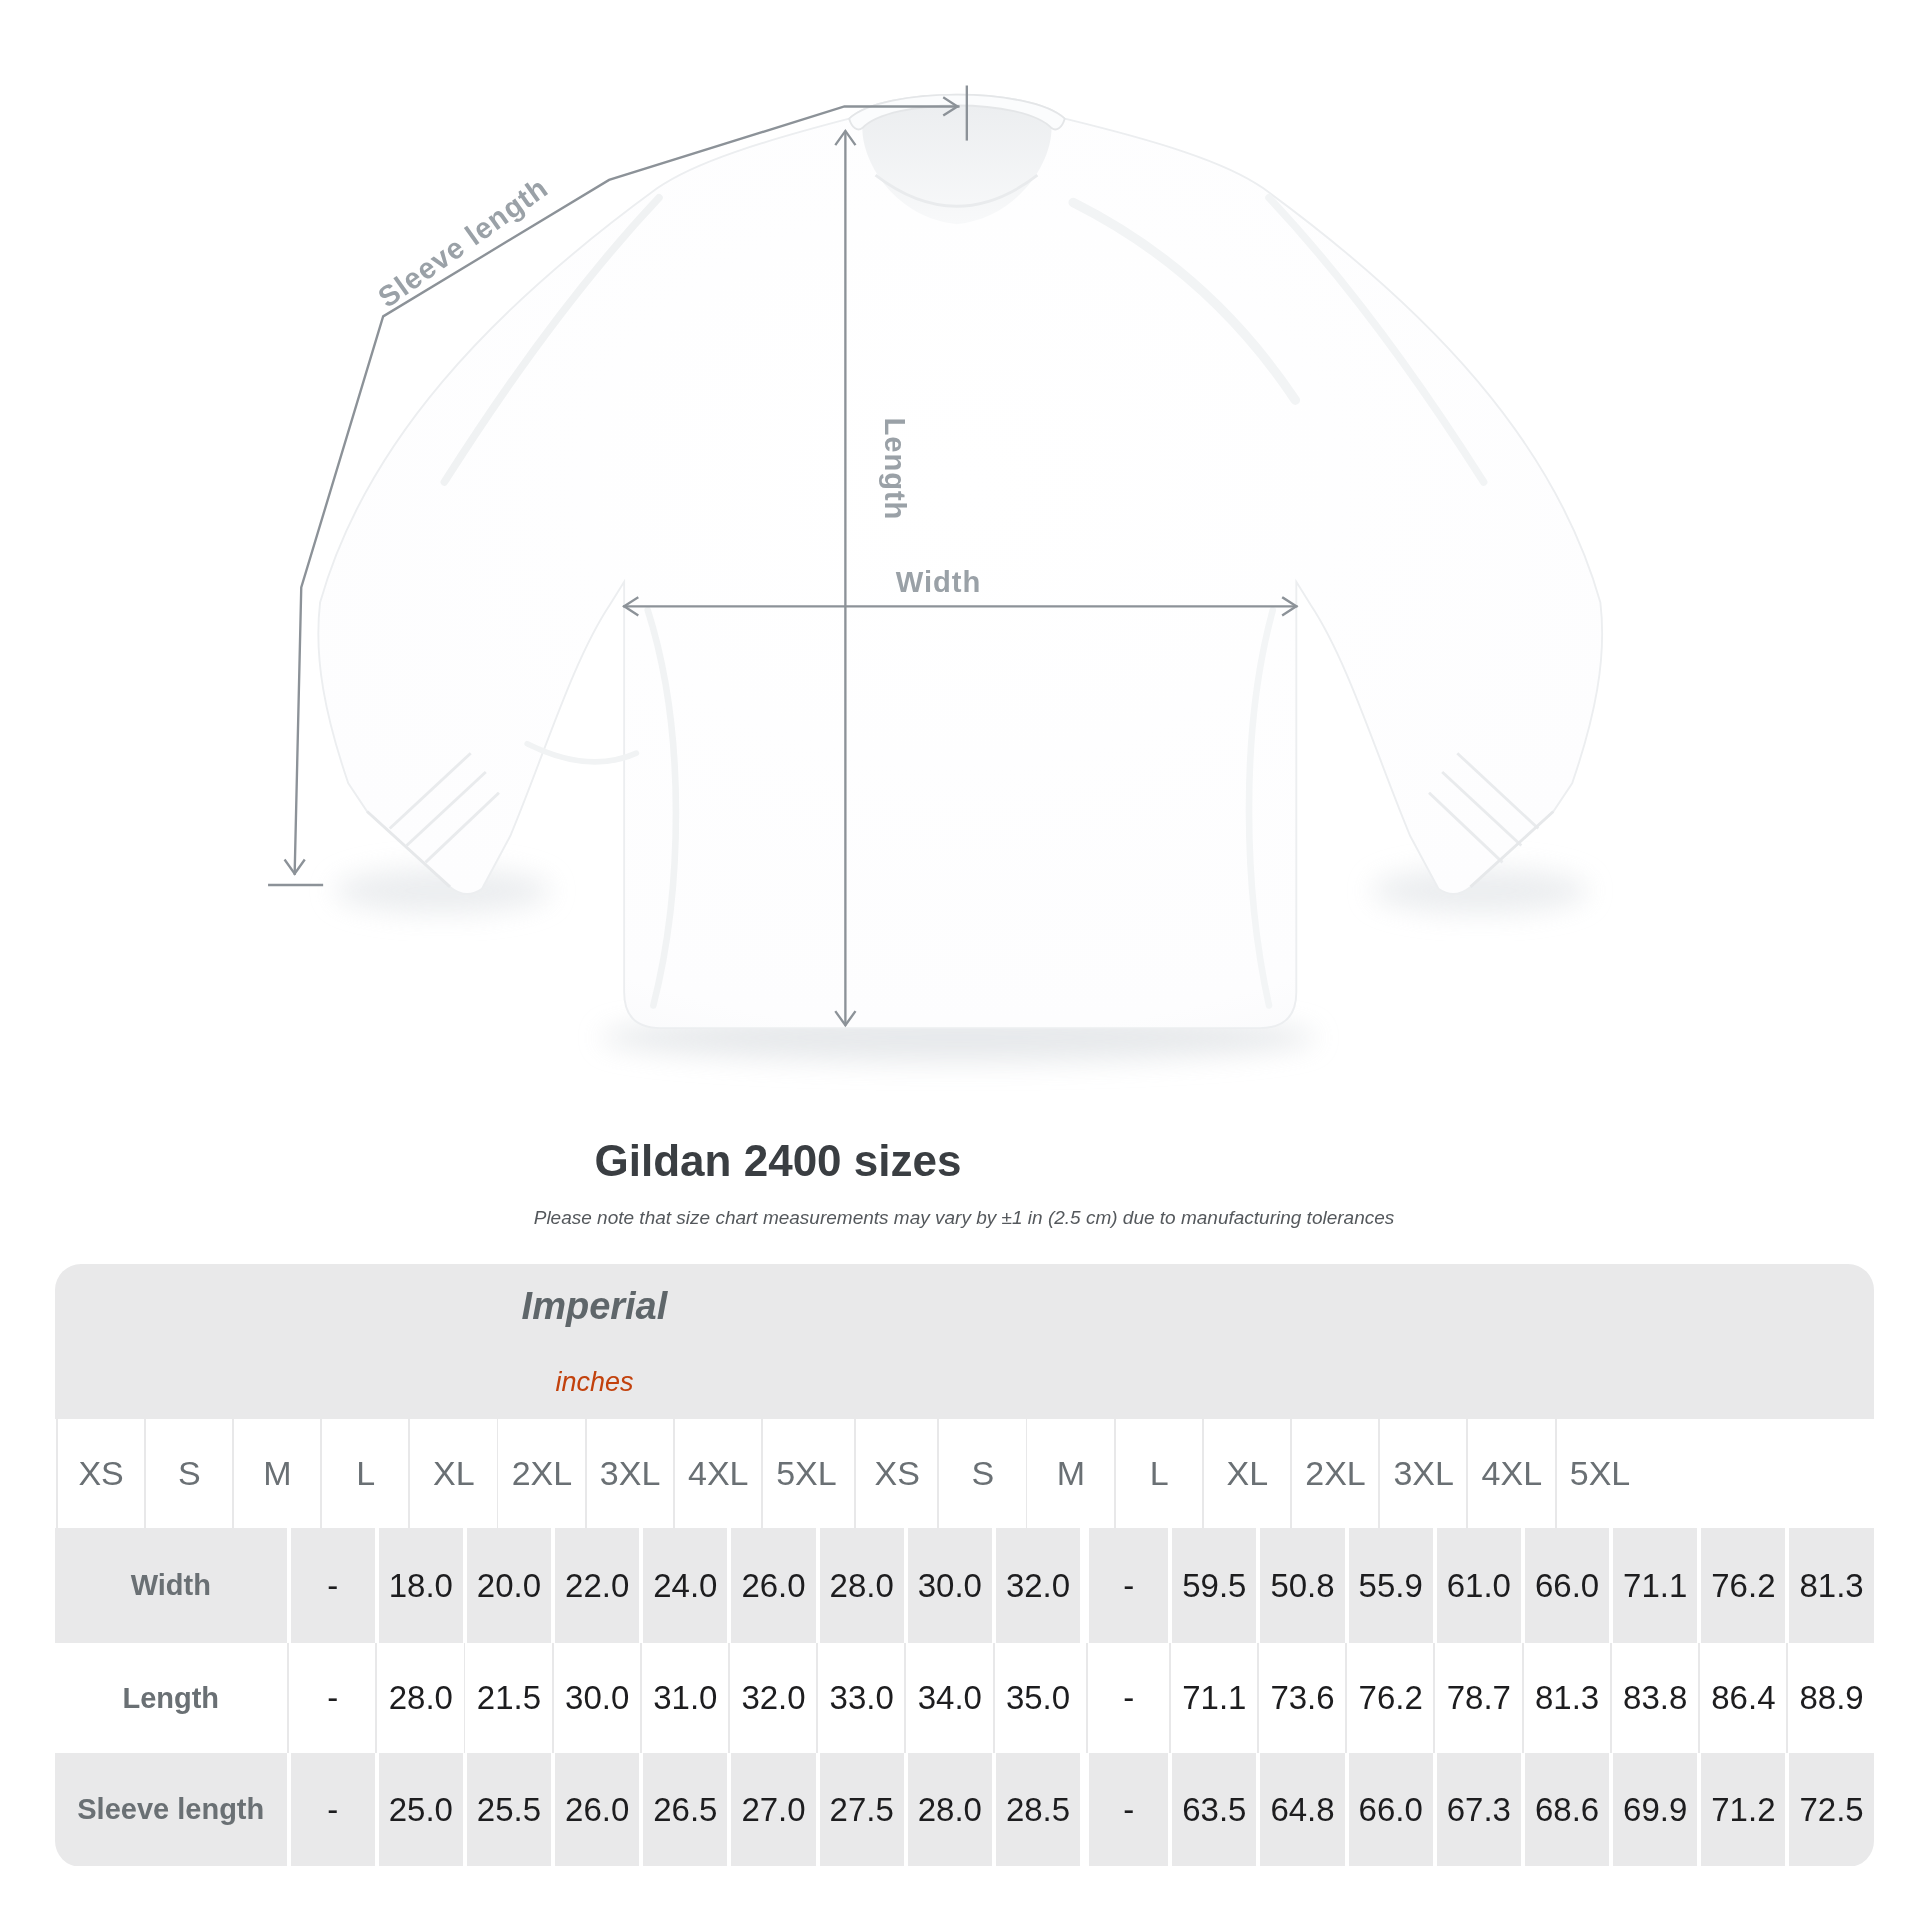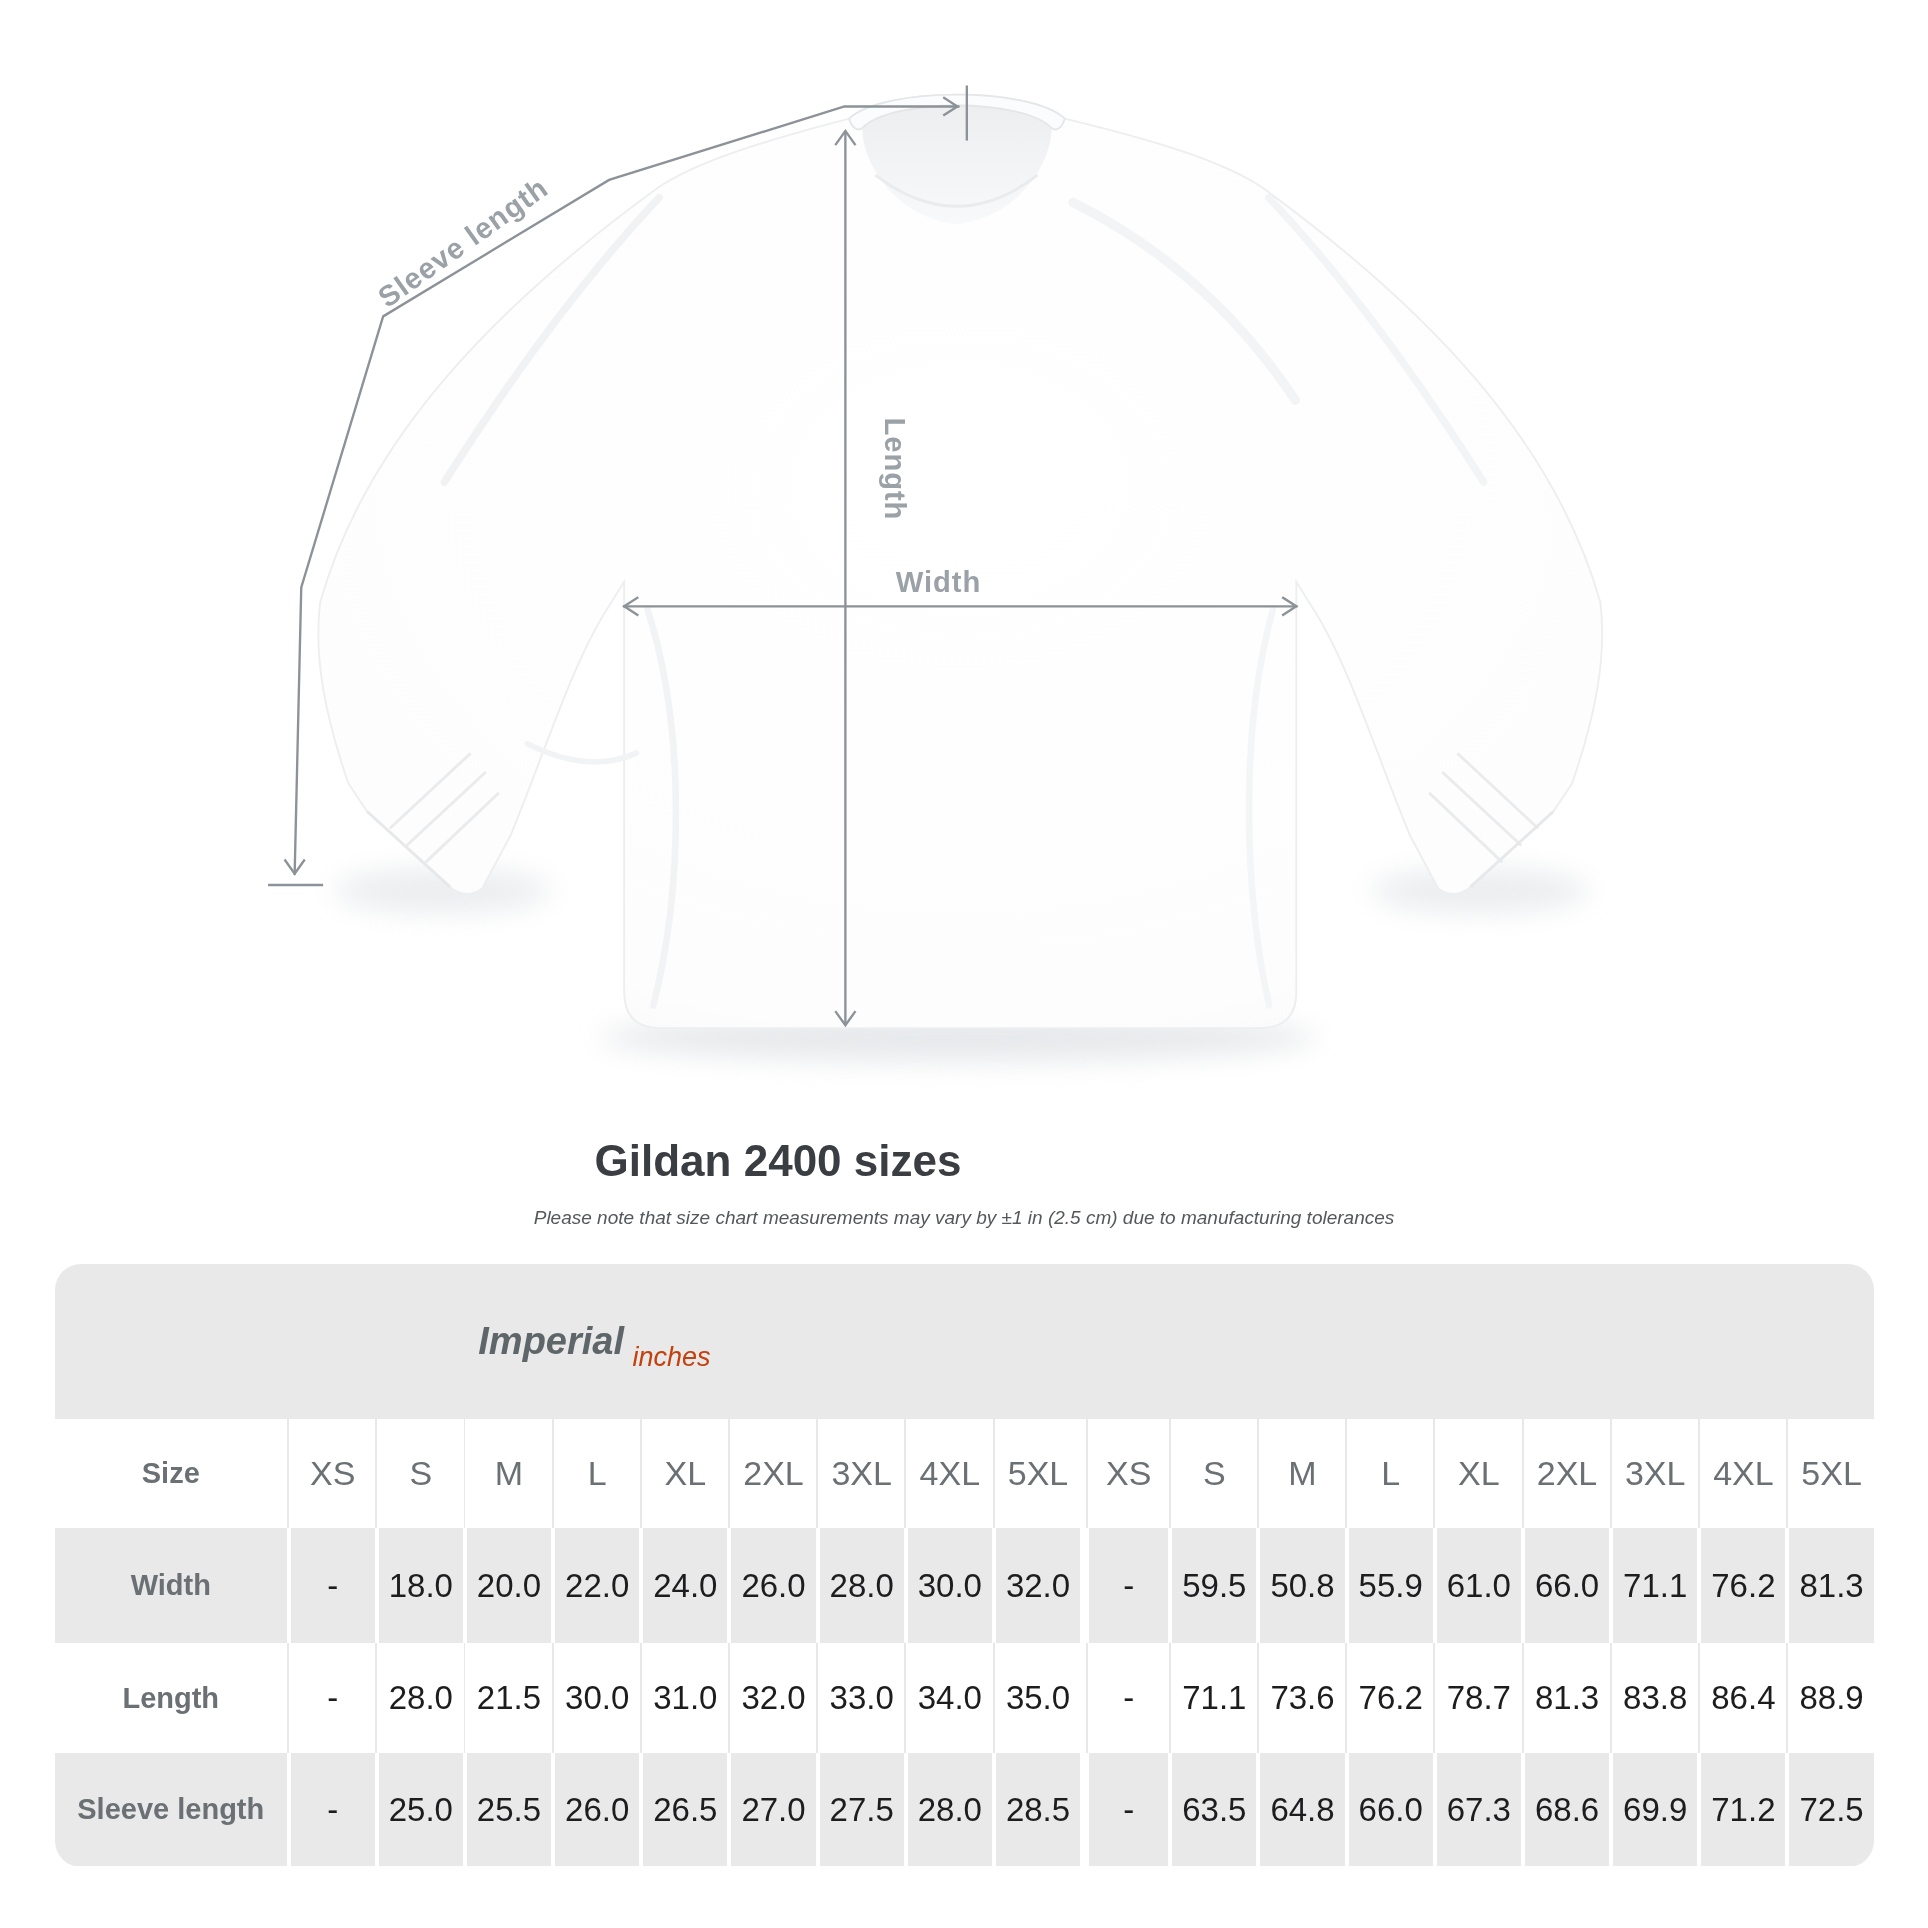--- a/index.html
+++ b/index.html
@@ -13,21 +13,21 @@
   
   .title{position:absolute;left:0;top:1136px;width:1556px;text-align:center;
          font-size:44px;font-weight:bold;color:#3a3e42;}
   .subtitle{position:absolute;left:0;top:1207px;width:1928px;text-align:center;
          font-size:19px;font-style:italic;color:#54585c;}
 
   
   .table-wrap{position:absolute;left:55px;top:1264px;width:1819px;height:603px;
          border-radius:26px;overflow:hidden;background:#ffffff;}
   .unit-band{display:flex;background:#e9e9ea;height:155px;}
-  .unit-cell{display:flex;flex-direction:row;align-items:center;justify-content:center;gap:8.5px;}
+  .unit-cell{display:flex;flex-direction:column;align-items:center;justify-content:center;gap:8.5px;}
   .unit-cell.imperial{width:56.4%;padding-left:53px;box-sizing:border-box;}
   .unit-cell.metric{width:43.6%;}
   .unit-name{font-size:38px;font-weight:bold;font-style:italic;color:#5f666a;}
   .unit-sub{font-size:27px;font-style:italic;color:#c2410c;margin-top:31px;}
 
   .trow{display:flex;align-items:stretch;}
   .trow.header{height:109px;}
   .trow.r0{height:115px;}
   .trow.r1{height:110px;}
   .trow.r2{height:113px;}
@@ -154,21 +154,20 @@
   <div class="subtitle">Please note that size chart measurements may vary by ±1 in (2.5 cm) due to manufacturing tolerances</div>
 
   <div class="table-wrap">
     <div class="unit-band">
       <div class="unit-cell imperial">
         <div class="unit-name">Imperial</div>
         <div class="unit-sub">inches</div>
       </div>
     </div>
     <div class="trow white header">
-        <div class="slot label">Size</div>
         <div class="slot head">XS</div>
         <div class="slot head">S</div>
         <div class="slot head">M</div>
         <div class="slot head">L</div>
         <div class="slot head">XL</div>
         <div class="slot head">2XL</div>
         <div class="slot head">3XL</div>
         <div class="slot head">4XL</div>
         <div class="slot head">5XL</div>
         <div class="slot head msep">XS</div>

